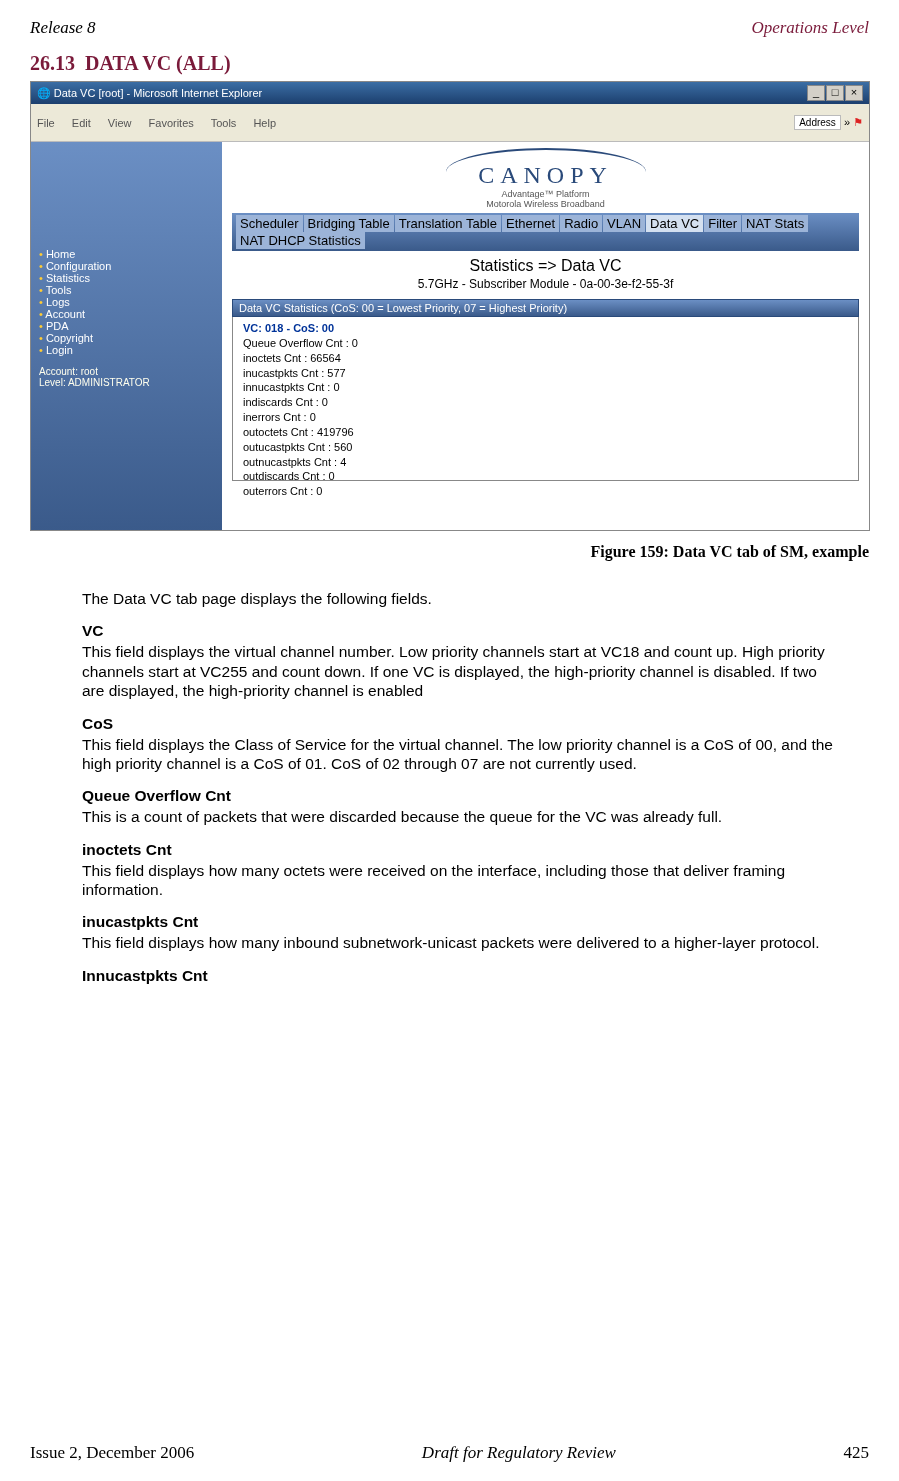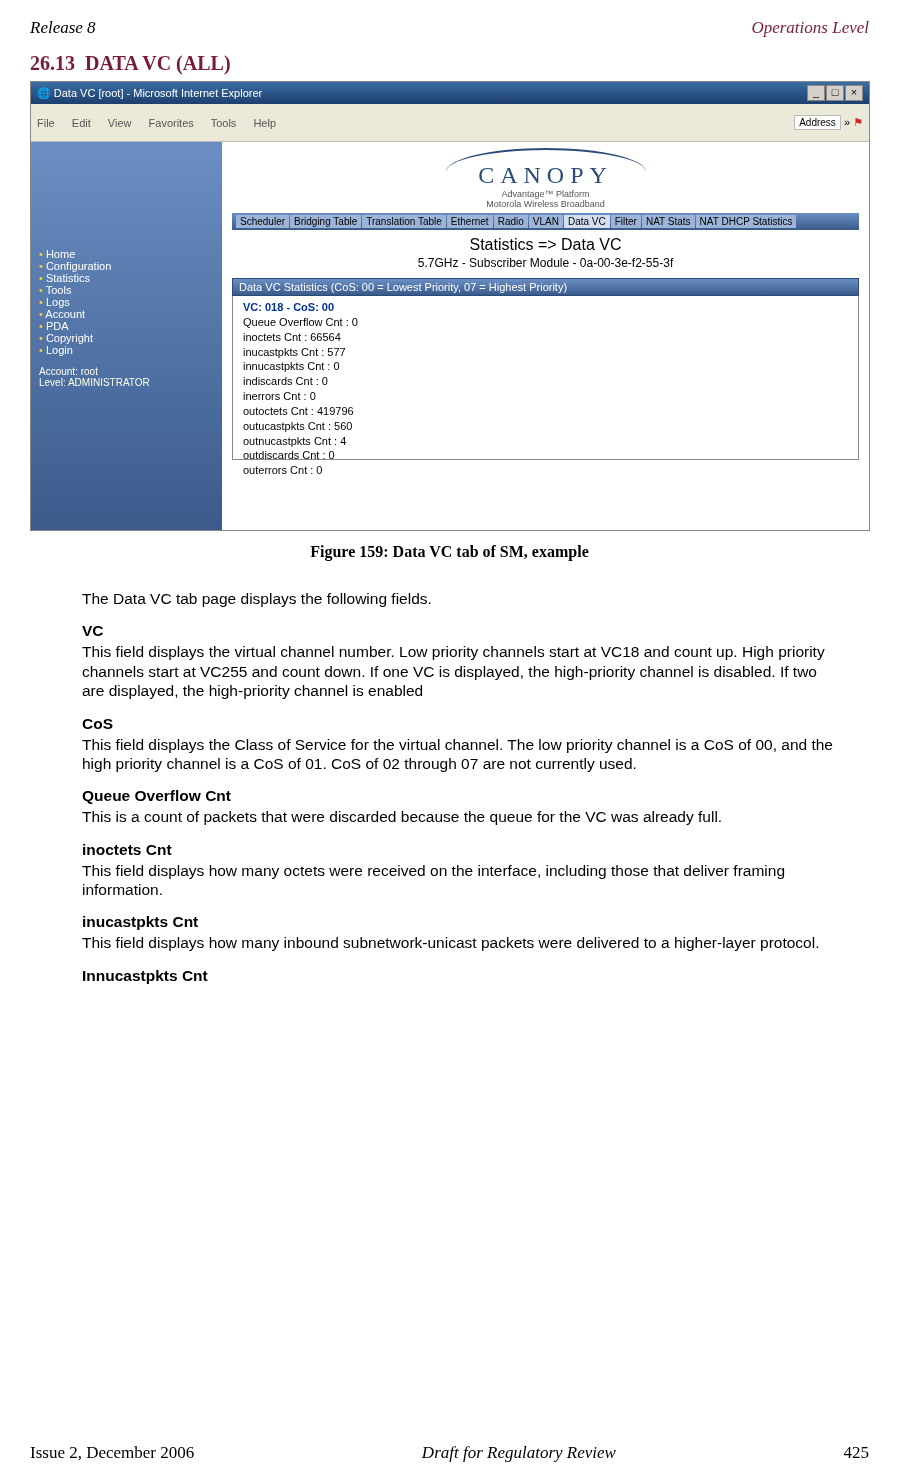--- a/index.html
+++ b/index.html
@@ -105,21 +105,21 @@
   .logo-swoosh {
     width: 200px; height: 24px;
     border-top: 2px solid #2a4a7a;
     border-radius: 100px 100px 0 0 / 24px 24px 0 0;
     margin: 0 auto -12px auto;
   }
   .tabs-row {
     background: linear-gradient(#6b8fc4, #3a5a8a);
     padding: 2px 4px;
     color: #fff;
-    font-size: 10px;
+    font-size: 13px;
     margin-bottom: 6px;
   }
   .tabs-row span {
     background: #9cb4d8;
     color: #000;
     padding: 1px 4px;
     margin-right: 1px;
     display: inline-block;
   }
   .tabs-row .active { background: #d4e0f0; }
@@ -149,21 +149,21 @@
     padding: 2px 6px;
     font-size: 10px;
     display: flex;
     justify-content: space-between;
     align-items: center;
   }
   .caption {
     font-family: "Times New Roman", serif;
     font-weight: bold;
     font-size: 16px;
-    text-align: center;
+    text-align: right;
     margin: 12px 0 28px 0;
   }
   .body-text {
     font-family: Arial, sans-serif;
     font-size: 15.5px;
     line-height: 1.25;
     margin: 0 0 14px 52px;
     max-width: 760px;
   }
   .field-heading {

